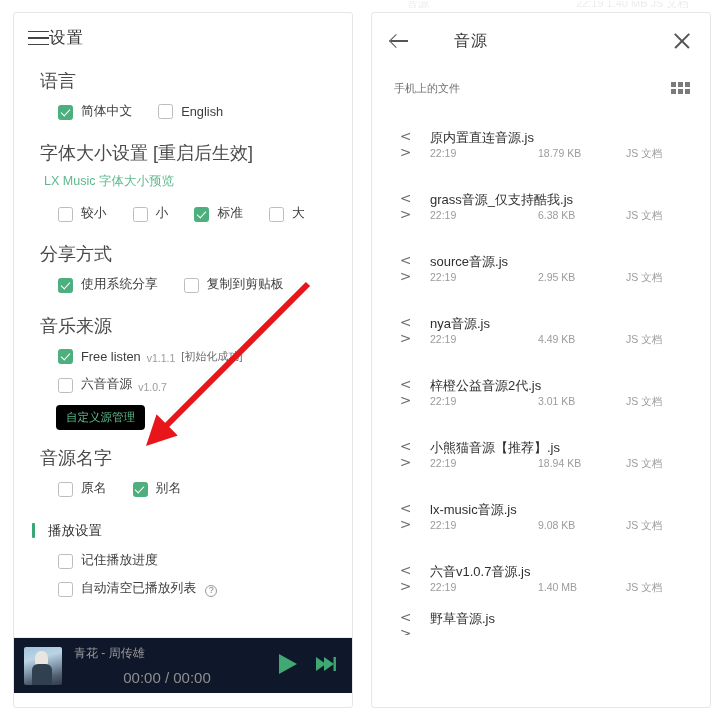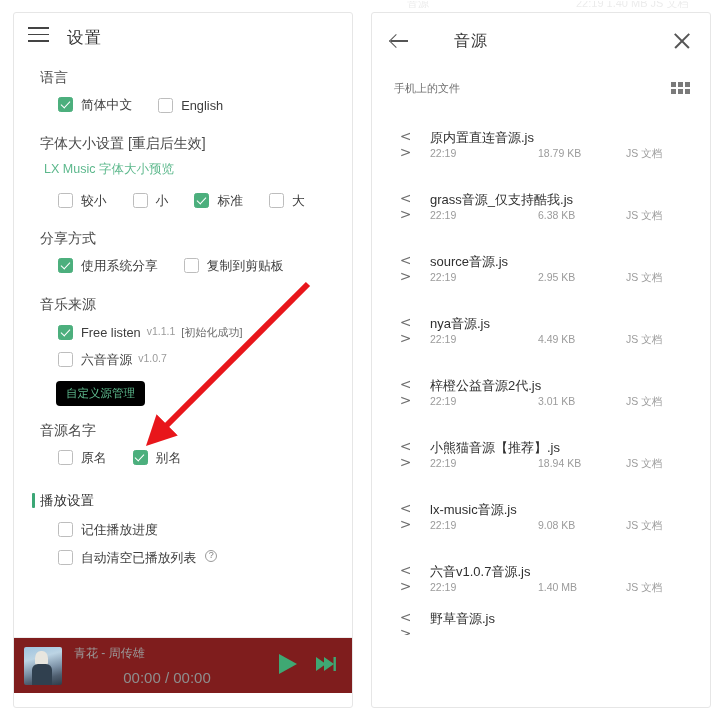--- a/index.html
+++ b/index.html
@@ -17,55 +17,54 @@
     background: #ffffff;
     border: 1px solid #e6e6e6;
     border-radius: 3px;
     overflow: hidden;
   }
   #left-panel  { left: 13px;  top: 12px; width: 340px; height: 696px; }
   #right-panel { left: 371px; top: 12px; width: 340px; height: 696px; }
 
   
   .settings-header {
-    display: flex; 
+    display: flex; align-items: center;
     padding: 14px 0 6px 14px;
-    gap: 18px;
   }
   .hamburger { width: 21px; height: 15px; position: relative; flex: 0 0 auto; }
   .hamburger i {
     position: absolute; left: 0; width: 21px; height: 1.6px;
     background: #444; display: block;
   }
   .hamburger i:nth-child(1){ top: 0; }
   .hamburger i:nth-child(2){ top: 6.5px; }
   .hamburger i:nth-child(3){ top: 13px; }
   .settings-title { font-size: 16.5px; color: #333; letter-spacing: 1px; }
 
   .settings-body {
     padding: 4px 0 0 0;
     height: calc(100% - 100px);
     overflow: hidden;
     position: relative;
   }
   .sec-label {
-    font-size: 14px; color: #4a4a4a;
+    font-size: 18px; color: #4a4a4a;
     margin: 10px 0 4px 26px;
   }
   .sec-label.with-bar {
-    margin-left: 18px; padding-left: 8px; position: relative;
+    margin-left: 18px; padding-left: 16px; position: relative;
     font-size: 13.5px; color: #333;
   }
   .sec-label.with-bar::before{
     content:""; position:absolute; left:0; top:1px;
     width: 3px; height: 15px; background: #3ba776; border-radius:1px;
   }
   .row { display: flex; align-items: center; margin: 0 0 0 44px; min-height: 28px; }
   .row.tight { min-height: 26px; }
-  .cb-item { display: flex; align-items: flex-start; margin-right: 26px; }
+  .cb-item { display: flex; align-items: flex-end; margin-right: 26px; }
   .cb {
     width: 15px; height: 15px; border-radius: 2.5px;
     border: 1.6px solid #bdbdbd; background: #fff;
     flex: 0 0 auto; position: relative;
   }
   .cb.checked { background: #4caf7d; border-color: #4caf7d; }
   .cb.checked::after{
     content:""; position:absolute; left:3.6px; top:1.1px;
     width:4px; height:8px; border:solid #fff;
     border-width: 0 1.9px 1.9px 0; transform: rotate(43deg);
@@ -85,21 +84,21 @@
   .help-icon {
     display:inline-flex; align-items:center; justify-content:center;
     width: 12px; height: 12px; border: 1px solid #9a9a9a; border-radius: 50%;
     font-size: 9px; color: #7d7d7d; margin-left: 9px; line-height:1;
   }
 
   
   .player {
     position: absolute; left: 0; bottom: 14px; width: 100%;
     height: 56px; border-top: 1px solid #ededed;
-    display: flex; align-items: center; padding: 0 14px 0 10px; background:#7f1d1d;
+    display: flex; align-items: center; padding: 0 14px 0 10px; background:#0f172a;
   }
   .cover {
     width: 38px; height: 38px; flex: 0 0 auto; border-radius: 2px;
     background: linear-gradient(165deg,#9fc3de 0%,#bcd4e4 30%,#7e93a8 58%,#4f5f70 78%,#2f3c49 100%);
     position: relative; overflow: hidden;
   }
   .cover::before{
     content:""; position:absolute; left:11px; top:4px; width:13px; height:16px;
     background:#e8e6df; border-radius:45% 45% 30% 30%;
   }

